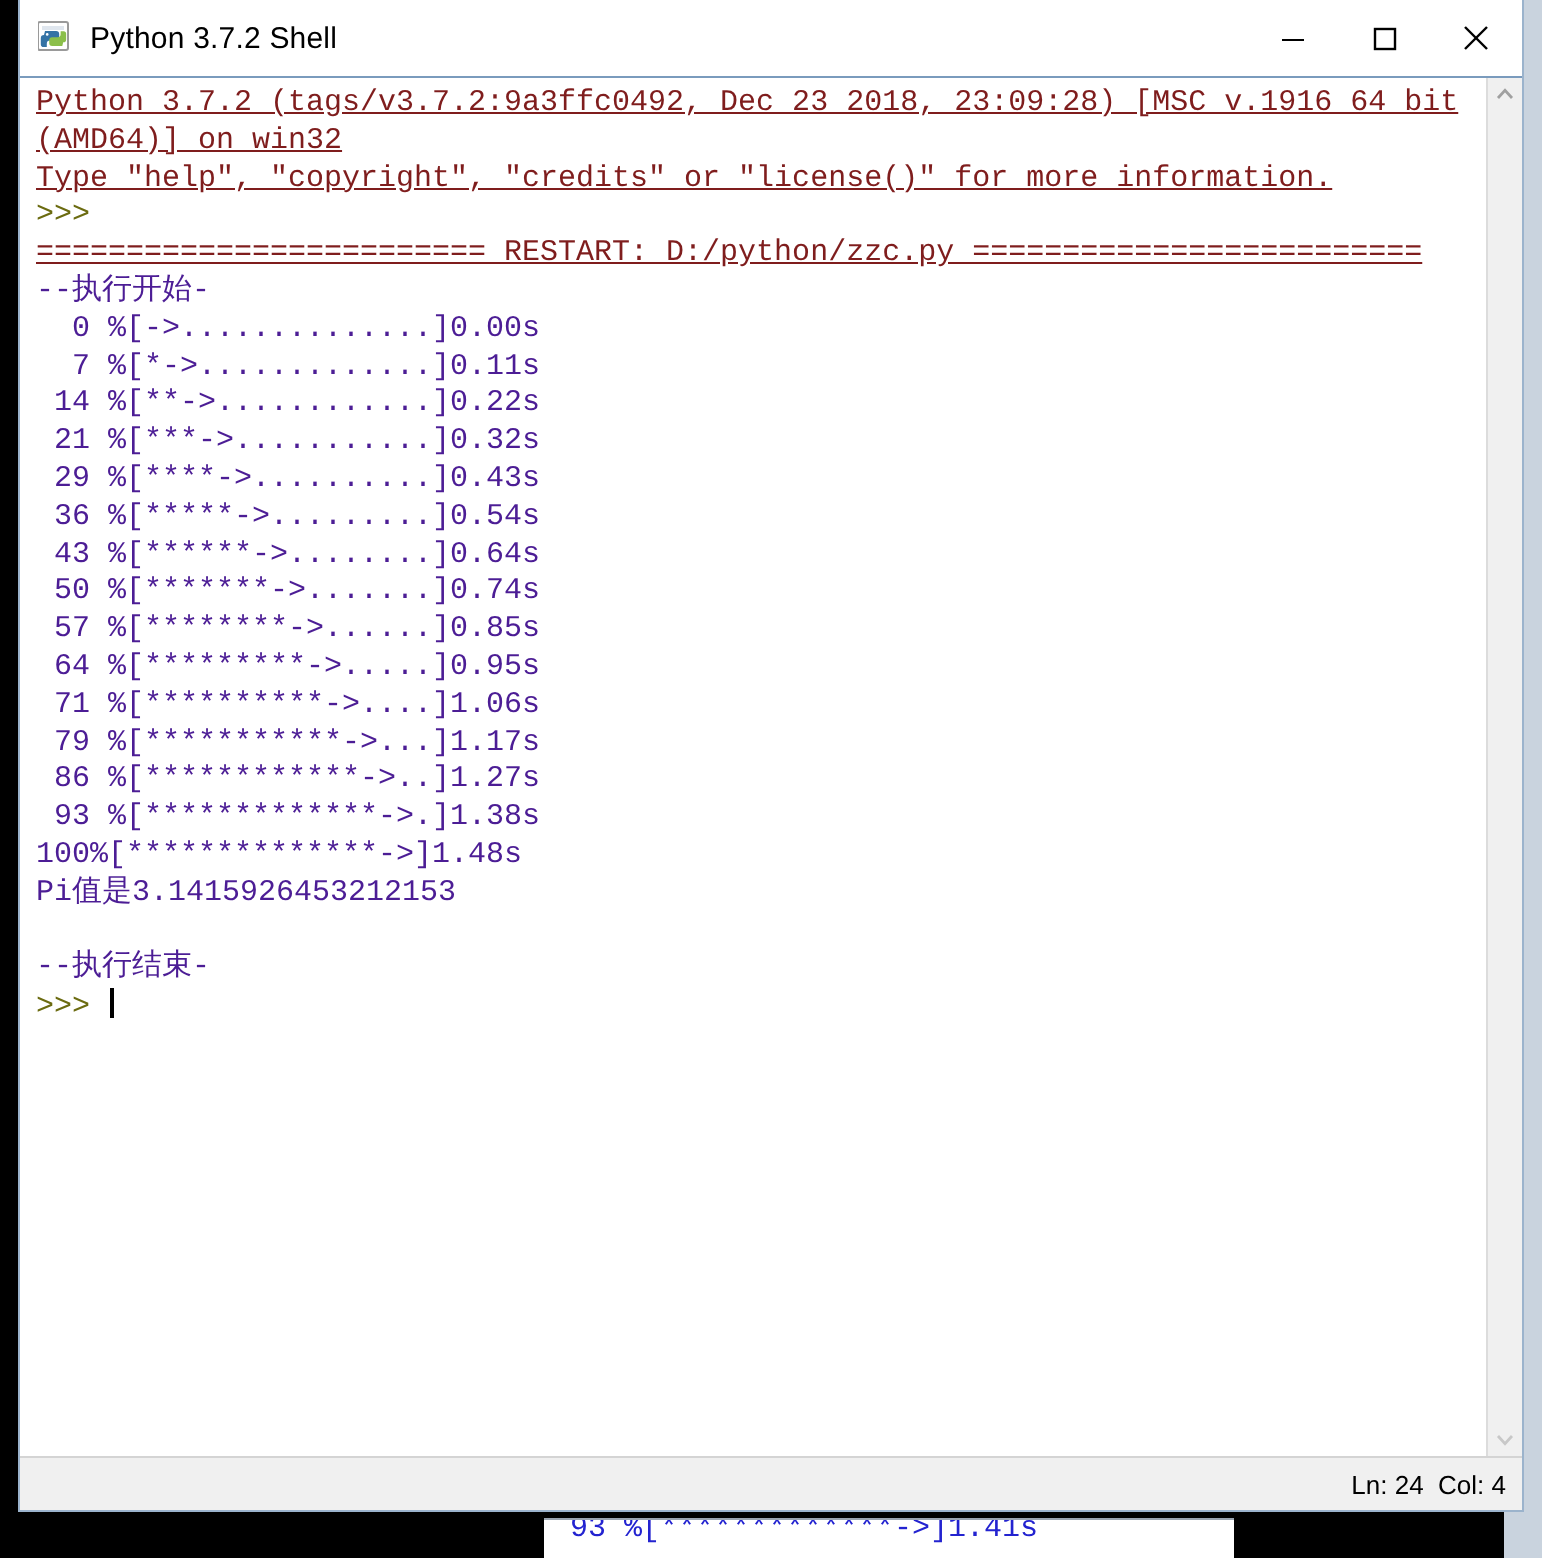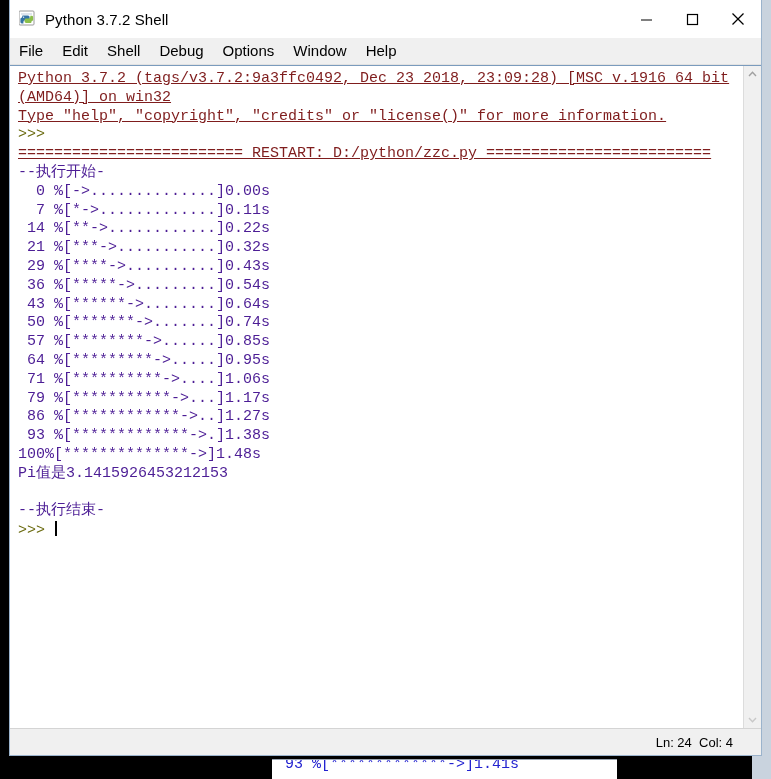--- a/index.html
+++ b/index.html
@@ -182,21 +182,21 @@
   }
 
   
   #status-bar {
     height: 26px;
     background: #f0f0f0;
     border-top: 1px solid #d4d4d4;
     display: flex;
     align-items: center;
     justify-content: flex-end;
-    padding-right: 28px;
+    padding-right: 8px;
     flex: 0 0 auto;
     position: relative;
   }
   #status-position {
     font-size: 13px;
     color: #000000;
     white-space: pre;
   }
 </style>
 </head>
@@ -244,29 +244,20 @@
     </span>
 
     <span class="win-btn">
       <svg width="14" height="14" viewBox="0 0 14 14">
         <line x1="1.5" y1="1.5" x2="12.5" y2="12.5" stroke="#000000" stroke-width="1.2"></line>
         <line x1="12.5" y1="1.5" x2="1.5" y2="12.5" stroke="#000000" stroke-width="1.2"></line>
       </svg>
     </span>
   </div>
 
-  <div id="menu-bar">
-    <span class="menu-item">File</span>
-    <span class="menu-item">Edit</span>
-    <span class="menu-item">Shell</span>
-    <span class="menu-item">Debug</span>
-    <span class="menu-item">Options</span>
-    <span class="menu-item">Window</span>
-    <span class="menu-item">Help</span>
-  </div>
 
   <div id="text-region">
 
     <div id="shell-text"><span class="ln c-black">Python 3.7.2 (tags/v3.7.2:9a3ffc0492, Dec 23 2018, 23:09:28) [MSC v.1916 64 bit</span><span class="ln c-black">(AMD64)] on win32</span><span class="ln c-black">Type "help", "copyright", "credits" or "license()" for more information.</span><span class="ln c-prompt">&gt;&gt;&gt;</span><span class="ln c-black">========================= RESTART: D:/python/zzc.py =========================</span><span class="ln c-blue">--执行开始-</span><span class="ln c-blue">  0 %[-&gt;..............]0.00s</span><span class="ln c-blue">  7 %[*-&gt;.............]0.11s</span><span class="ln c-blue"> 14 %[**-&gt;............]0.22s</span><span class="ln c-blue"> 21 %[***-&gt;...........]0.32s</span><span class="ln c-blue"> 29 %[****-&gt;..........]0.43s</span><span class="ln c-blue"> 36 %[*****-&gt;.........]0.54s</span><span class="ln c-blue"> 43 %[******-&gt;........]0.64s</span><span class="ln c-blue"> 50 %[*******-&gt;.......]0.74s</span><span class="ln c-blue"> 57 %[********-&gt;......]0.85s</span><span class="ln c-blue"> 64 %[*********-&gt;.....]0.95s</span><span class="ln c-blue"> 71 %[**********-&gt;....]1.06s</span><span class="ln c-blue"> 79 %[***********-&gt;...]1.17s</span><span class="ln c-blue"> 86 %[************-&gt;..]1.27s</span><span class="ln c-blue"> 93 %[*************-&gt;.]1.38s</span><span class="ln c-blue">100%[**************-&gt;]1.48s</span><span class="ln c-blue">Pi值是3.1415926453212153</span><span class="ln c-blue">&nbsp;</span><span class="ln c-blue">--执行结束-</span><span class="ln c-prompt">&gt;&gt;&gt; <span id="cursor"></span></span></div>
 
     <div id="v-scrollbar">
       <span id="scroll-up-arrow">
         <svg width="9" height="9" viewBox="0 0 9 9">
           <polyline points="1,6 4.5,2.2 8,6" fill="none" stroke="#a0a0a0" stroke-width="1.4"></polyline>
         </svg>

